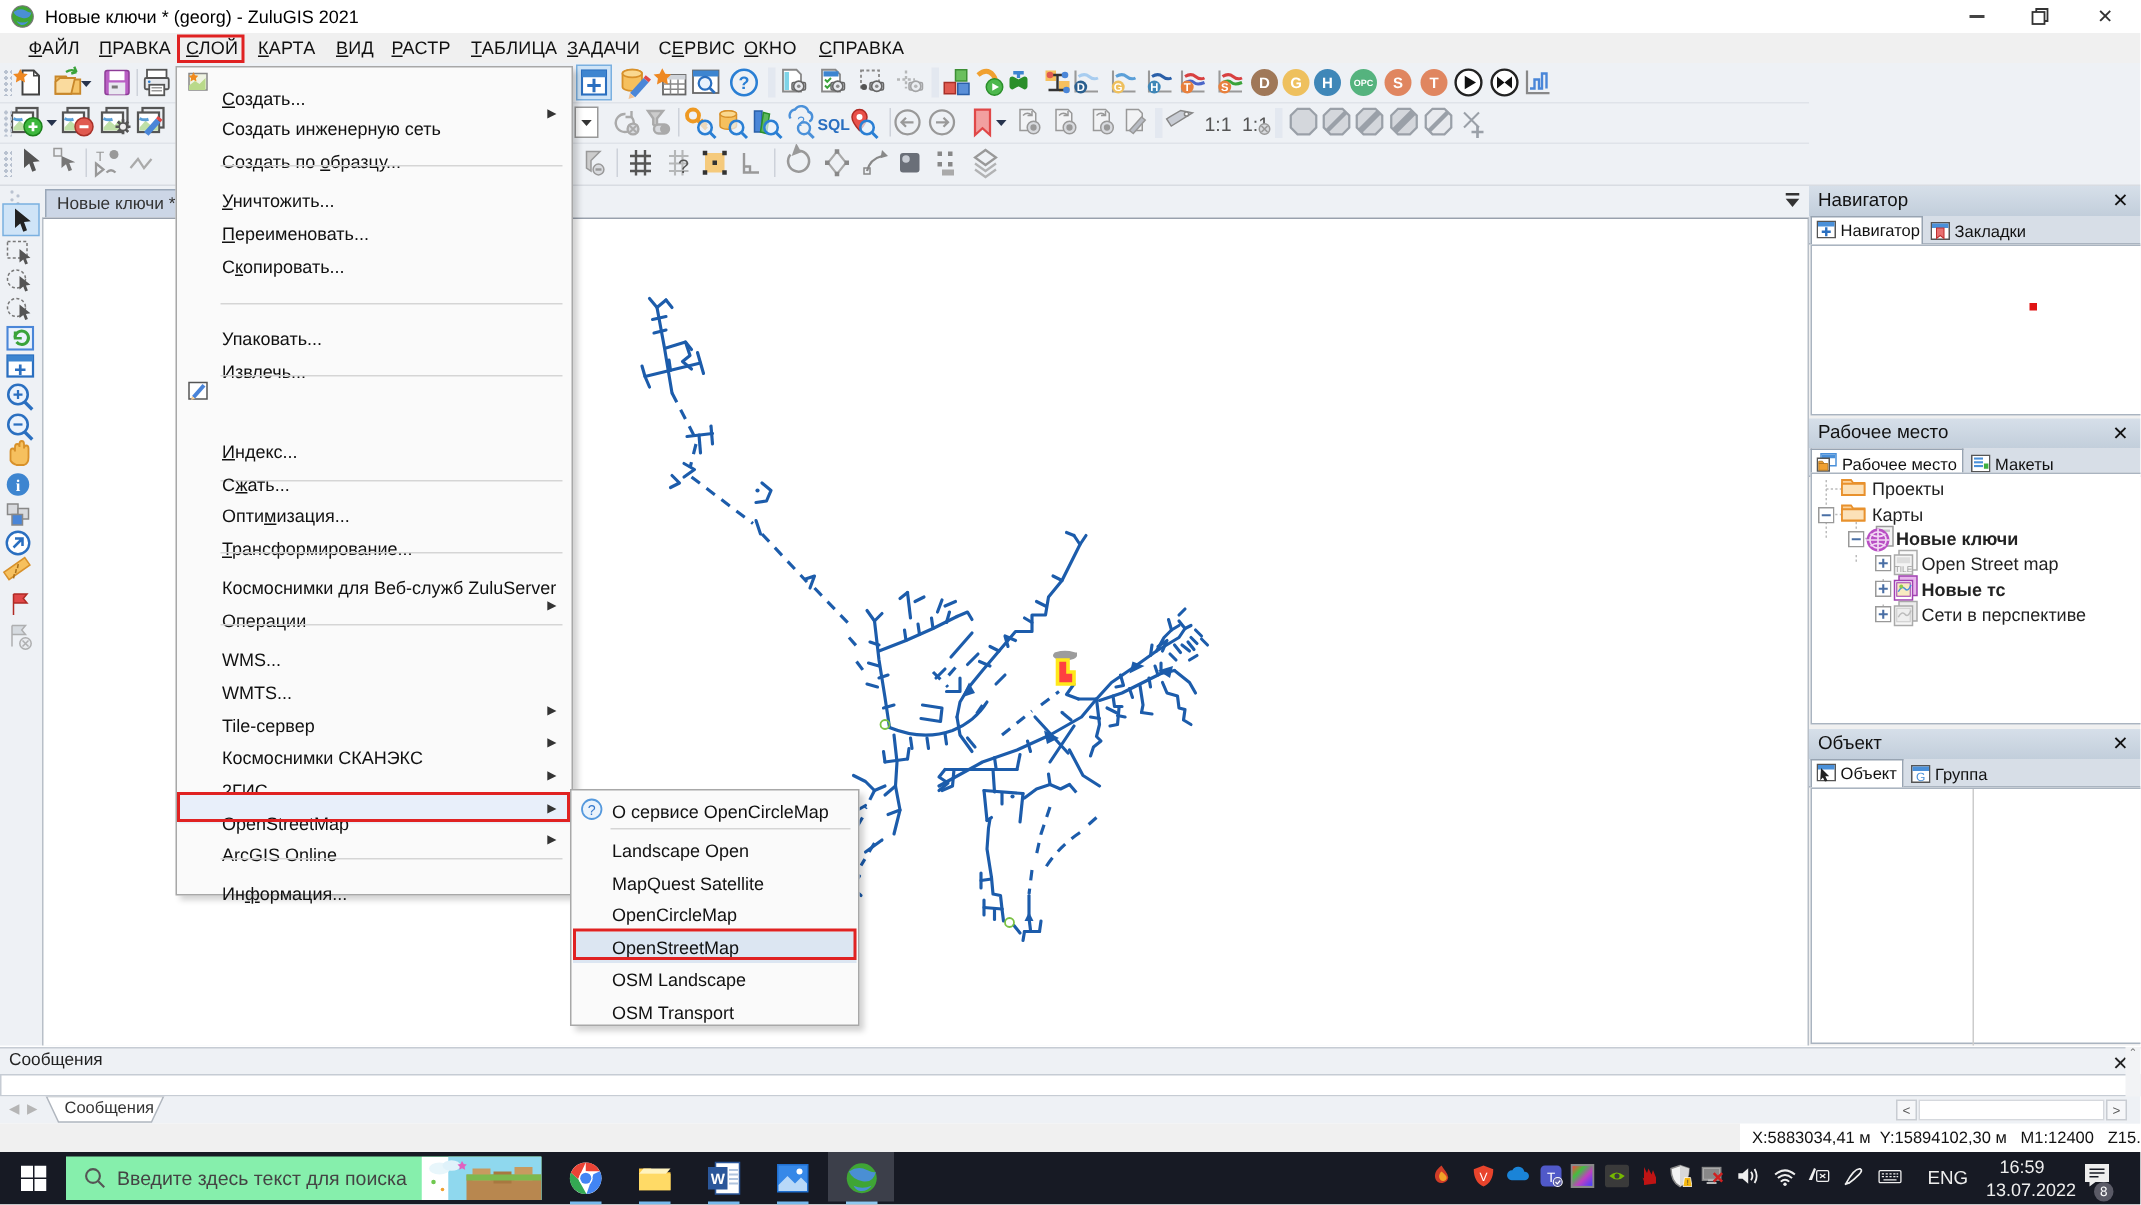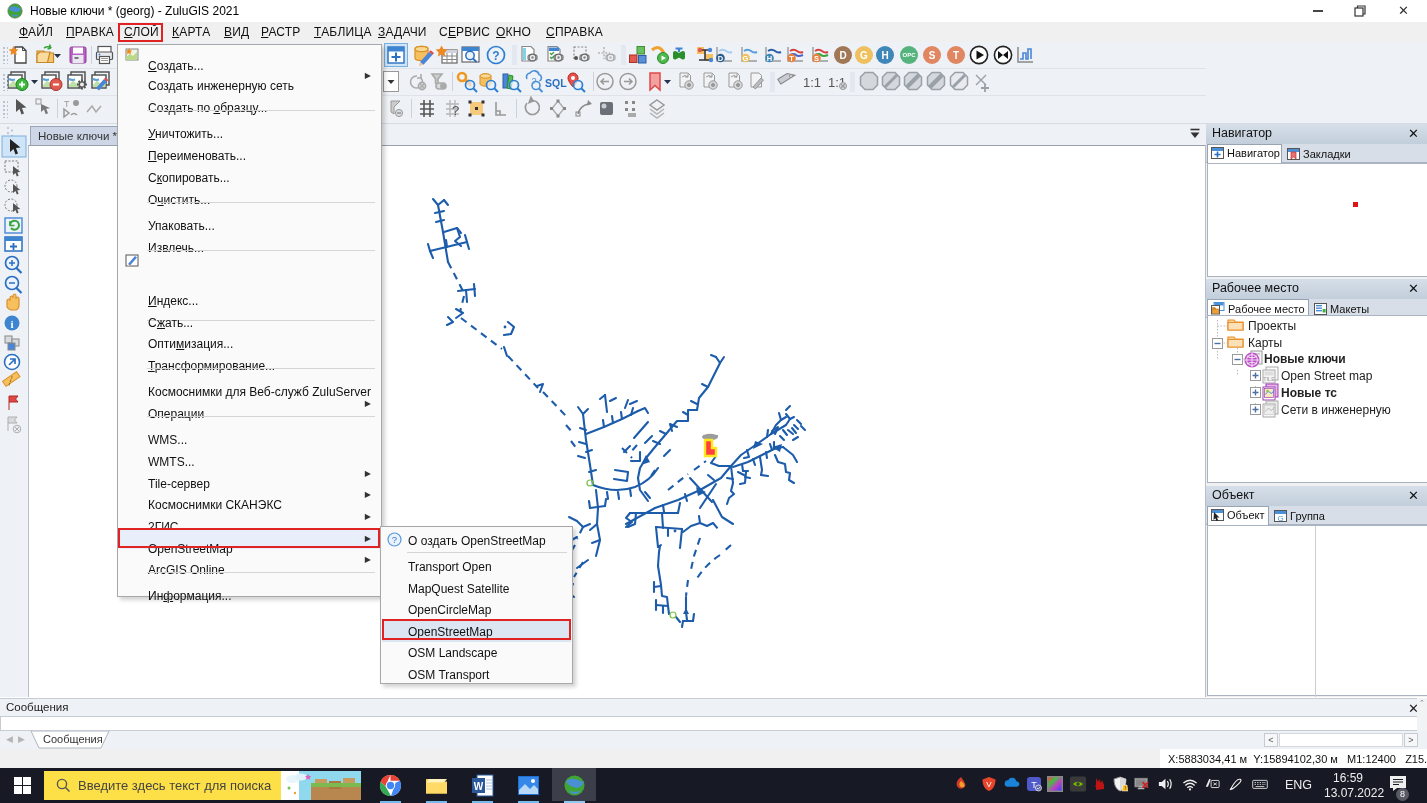--- a/index.html
+++ b/index.html
@@ -39,21 +39,21 @@
 .ptab{position:absolute;top:0;height:19px;background:#fff;border:1px solid #98a4b2;border-bottom:none;font-size:11px;color:#111;padding:2px 6px 0 3px;white-space:nowrap;overflow:hidden}
 .ptab2{position:absolute;top:2px;height:17px;font-size:11px;color:#111;padding:2px 6px 0 3px;white-space:nowrap;overflow:hidden}
 .pbody{position:absolute;left:1px;width:264px;background:#fff;border:1px solid #aab4c0}
 
 #msghead{left:0;top:698px;width:1427px;height:18px;background:#eef1f5;border-top:1px solid #c6ccd4;font-size:11.5px;color:#222;padding:2px 0 0 6px}
 #msgwhite{left:0;top:716px;width:1427px;height:15px;background:#fff;border:1px solid #c6ccd4}
 #msgtabs{left:0;top:731px;width:1427px;height:18px;background:#eef1f5;font-size:11px;color:#333}
 #status{left:0;top:749px;width:1160px;height:19px;background:#f0f0f0;font-size:11px;color:#111;white-space:nowrap}
 
 #task{left:0;top:768px;width:1427px;height:35px;background:#171a24}
-#search{position:absolute;left:44px;top:3px;width:317px;height:29px;background:#fde047;font-size:13px;color:#444;overflow:hidden}
+#search{position:absolute;left:44px;top:3px;width:317px;height:29px;background:#86efac;font-size:13px;color:#444;overflow:hidden}
 .ticon{position:absolute;top:5px;width:25px;height:25px}
 .underl{position:absolute;top:33px;height:2px;background:#76b9ed}
 .tray{position:absolute;top:8px;width:16px;height:16px}
 </style>
 </head>
 <body>
 <div id="page">
 <div class="abs" id="title">
  <svg class="abs" style="left:7px;top:3px" width="16" height="16" viewBox="0 0 16 16">
         <circle cx="8" cy="8" r="7.2" fill="#3fa535"></circle>
@@ -854,21 +854,21 @@
   <div class="abs" style="left:42px;top:88px"><svg width="11" height="11" viewBox="0 0 11 11">
             <rect x="0.5" y="0.5" width="10" height="10" fill="#fff" stroke="#999"></rect>
             <path d="M2.5 5.5 h6 M5.5 2.5 v6" stroke="#4a6fa5" stroke-width="1.4"></path>
           </svg></div>
   <div class="abs" style="left:53px;top:84px"><svg width="18" height="18" viewBox="0 0 18 18">
             <rect x="5" y="1" width="12" height="13" fill="#ececec" stroke="#aaa"></rect>
             <rect x="2" y="4" width="12" height="13" fill="#f6f6f6" stroke="#aaa"></rect>
             <rect x="3.5" y="5.5" width="9" height="9" fill="#eee" stroke="#ccc" stroke-width=".7"></rect>
             <path d="M4.5 11.5 q2.5-4.5 4.5-2 t4-2.5" stroke="#bbb" fill="none"></path>
           </svg></div>
-  <div class="abs" style="left:73px;top:87px">Сети в инженерную</div>
+  <div class="abs" style="left:73px;top:87px">Сети в перспективе</div>
  </div>
 
  <div class="phead" style="top:362px">Объект<span class="x">✕</span></div>
  <div class="ptabs" style="top:382px">
   <div class="ptab" style="left:1px;width:62px"><svg width="13" height="12" viewBox="0 0 13 12" style="vertical-align:-2px">
             <rect x="0.5" y="0.5" width="12" height="11" fill="#fff" stroke="#555"></rect>
             <rect x="1" y="1" width="11" height="3" fill="#4a90d9"></rect>
             <path d="M3 3 l5.5 5.5 -2.6 0 1.4 3 -1.6 .8 -1.4 -3 -1.8 1.8z" fill="#222"></path>
           </svg> Объект</div>
   <div class="ptab2" style="left:65px;width:60px"><svg width="13" height="12" viewBox="0 0 13 12" style="vertical-align:-2px">
@@ -1054,21 +1054,20 @@
         <path d="M1 10 l4 -3 3 2 4 -4 v8 h-11z" fill="#b9d98a"></path>
         <path d="M4 1 l1 2.2 2.2 .3 -1.6 1.6 .4 2.2 -2 -1.1 -2 1.1 .4 -2.2 -1.6 -1.6 2.2 -.3z" fill="#f08a1d"></path>
       </svg>
  <div class="mrow" style="top:0px"><u>С</u>оздать...</div>
  <div class="mrow" style="top:20px">Создать инженерную сеть<span class="marr">▶</span></div>
  <div class="mrow" style="top:42px">Создать по <u>о</u>бразцу...</div>
  <div class="msep" style="top:65px"></div>
  <div class="mrow" style="top:68px"><u>У</u>ничтожить...</div>
  <div class="mrow" style="top:90px"><u>П</u>ереименовать...</div>
  <div class="mrow" style="top:112px">С<u>к</u>опировать...</div>
- <div class="mrow" style="top:134px">О<u>ч</u>истить...</div>
  <div class="msep" style="top:157px"></div>
  <div class="mrow" style="top:160px">Упаковать...</div>
  <div class="mrow" style="top:182px">Извлечь...</div>
  <div class="msep" style="top:205px"></div>
  <svg class="abs" style="left:7px;top:208px" width="15" height="15" viewBox="0 0 15 15">
         <rect x="1" y="2" width="12" height="11" fill="#fff" stroke="#555"></rect>
         <path d="M3 11 L10 3 l2 1.6 -7 8z" fill="#4a84d8"></path>
         <path d="M3 11 l-.6 2.6 2.6 -.8z" fill="#f3c98f"></path>
       </svg>
  <div class="msep" style="top:275px"></div>
@@ -1089,23 +1088,23 @@
  <div class="mrow" style="top:504px">ArcGIS Online<span class="marr">▶</span></div>
  <div class="msep" style="top:527px"></div>
  <div class="mrow" style="top:530px">Ин<u>ф</u>ормация...</div>
  <div class="redbox" style="left:0px;top:483px;width:262px;height:20px"></div>
 </div>
 <div class="abs" id="submenu">
  <svg class="abs" style="left:6px;top:5px" width="15" height="15" viewBox="0 0 15 15">
         <circle cx="7.5" cy="7.5" r="6.5" fill="#eaf3fc" stroke="#5599dd" stroke-width="1.2"></circle>
         <text x="7.5" y="11" font-size="9.5" text-anchor="middle" fill="#3377cc" font-family="Liberation Sans">?</text>
       </svg>
- <div class="srow" style="top:3px">О оздать OpenStreetMap</div>
+ <div class="srow" style="top:3px">О сервисе OpenCircleMap</div>
  <div class="msep" style="left:26px;top:25px;width:160px"></div>
- <div class="srow" style="top:29px">Transport Open</div>
+ <div class="srow" style="top:29px">Landscape Open</div>
  <div class="srow" style="top:51px">MapQuest Satellite</div>
  <div class="srow" style="top:72px">OpenCircleMap</div>
  <div class="srow" style="top:94px;background:#dce6f2">OpenStreetMap</div>
  <div class="srow" style="top:115px">OSM Landscape</div>
  <div class="srow" style="top:137px">OSM Transport</div>
  <div class="redbox" style="left:1px;top:92px;width:189px;height:21px"></div>
 </div>
 </div>
 
 </body></html>

